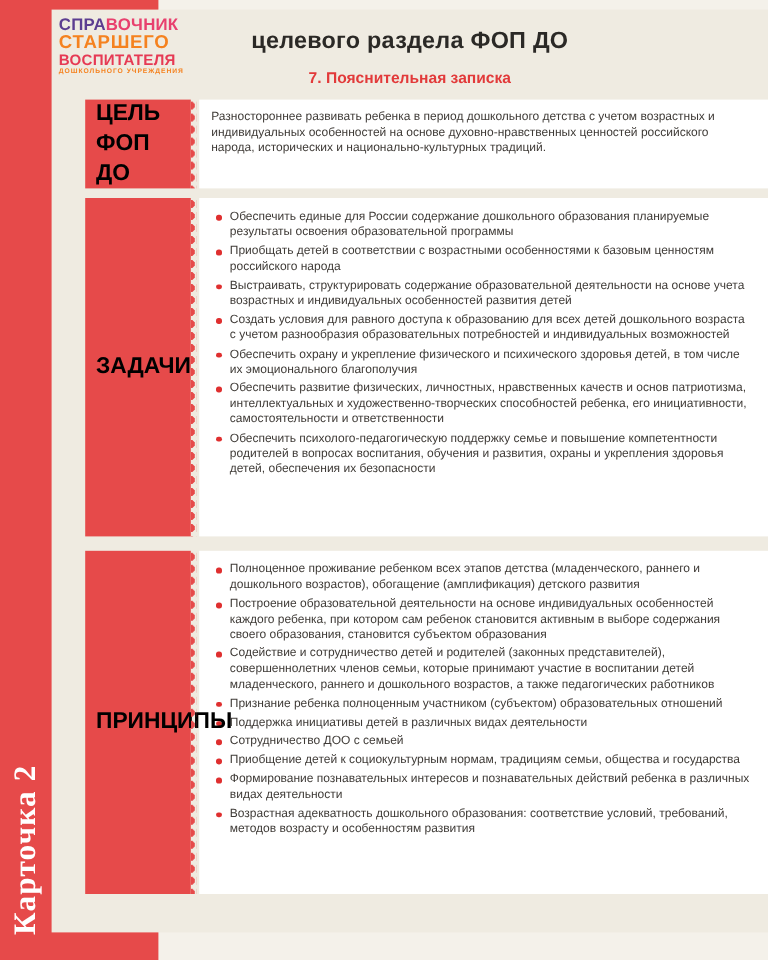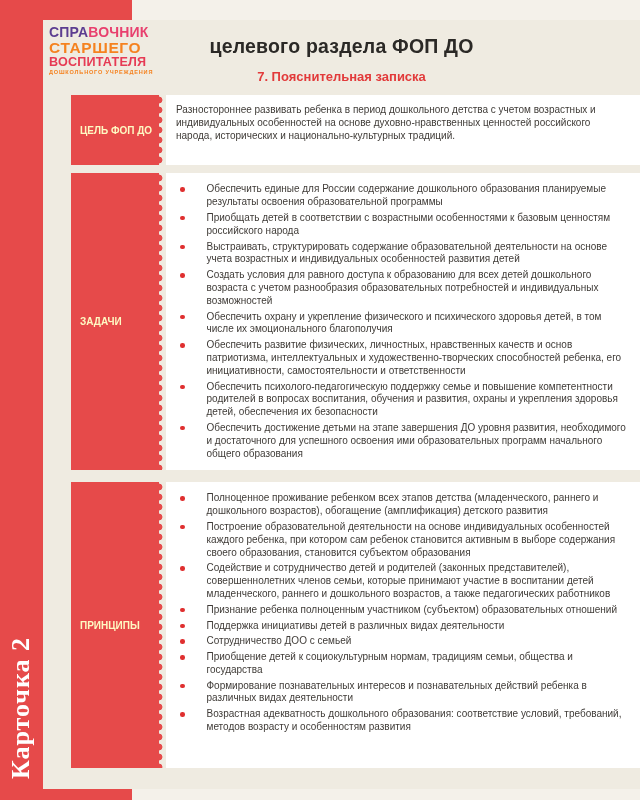--- a/index.html
+++ b/index.html
@@ -23,21 +23,21 @@
     position:absolute;left:21px;top:708px;
     transform:translate(-50%,-50%) rotate(-90deg);
     white-space:nowrap;
     color:#ffffff;
     font-family:"Liberation Serif",serif;
     font-weight:bold;
     font-size:26px;
     letter-spacing:1px;
   }
   .card{
-    position:absolute;left:43px;top:20px;width:597px;height:769px;
+    position:absolute;left:43px;top:8px;width:597px;height:769px;
     background:var(--card-bg);
   }
   .logo{
     position:absolute;left:6px;top:5px;width:120px;line-height:1.04;
   }
   .logo .l1{font-size:14px;font-weight:bold;letter-spacing:0.2px;color:var(--logo-purple);}
   .logo .l1 .part2{color:var(--logo-pink);}
   .logo .l2{font-size:15.5px;font-weight:bold;letter-spacing:0.6px;color:var(--logo-orange);}
   .logo .l3{font-size:12.6px;font-weight:bold;letter-spacing:0.2px;color:var(--logo-red);}
   .logo .l4{font-size:5.6px;font-weight:bold;letter-spacing:0.8px;color:var(--logo-orange);text-transform:uppercase;margin-top:1px;}
@@ -49,38 +49,38 @@
   .subheading{
     margin-top:11px;text-align:center;
     color:var(--heading-red);font-weight:bold;font-size:13px;
   }
   .sections{margin-top:11px;padding-left:28px;}
   .row{display:flex;align-items:stretch;}
   .row-gap-sm{margin-bottom:8px;}
   .row-gap-lg{margin-bottom:12px;}
   .sec-label{
     position:relative;flex:none;width:88px;background:var(--red);
-    color:#fef9c3;font-weight:bold;font-size:10px;line-height:1.3;
+    color:#000000;font-weight:bold;font-size:19px;line-height:1.3;
     display:flex;align-items:center;padding-left:9px;padding-right:4px;
   }
   .sec-label::after{
     content:"";position:absolute;right:-5px;top:0;bottom:0;width:5px;
     background-image:radial-gradient(circle at 0 5px, var(--red) 3.4px, rgba(0,0,0,0) 3.6px);
     background-size:5px 10px;background-repeat:repeat-y;
   }
   .sec-content{
     margin-left:7px;width:488px;background:var(--box-bg);
     color:var(--text);font-size:10px;line-height:1.28;
   }
   .sec-content.paragraph{padding:9px 14px 9px 10px;min-height:70px;}
   .sec-content.bullets{padding:10px 14px 10px 12px;}
   .min-h-tasks{min-height:282px;}
   .min-h-principles{min-height:286px;}
   ul.bullet-list{list-style:none;}
-  ul.bullet-list li{display:flex;align-items:flex-start;gap:15px;}
+  ul.bullet-list li{display:flex;align-items:flex-start;}
   ul.bullet-list li + li{margin-top:3px;}
   .dot{
     flex:none;width:4.5px;height:4.5px;border-radius:50%;
     background:var(--bullet-red);margin:4px 7px 0 2px;
   }
 </style>
 </head>
 <body>
 
 <div class="red-band"></div>
@@ -141,24 +141,20 @@
             <li>
               <span class="dot"></span>
               <span>Обеспечить развитие физических, личностных, нравственных качеств и основ патриотизма, интеллектуальных и художественно-творческих способностей ребенка, его инициативности, самостоятельности и ответственности</span>
             </li>
 
             <li>
               <span class="dot"></span>
               <span>Обеспечить психолого-педагогическую поддержку семье и повышение компетентности родителей в вопросах воспитания, обучения и развития, охраны и укрепления здоровья детей, обеспечения их безопасности</span>
             </li>
 
-            <li>
-              <span class="dot"></span>
-              <span>Обеспечить достижение детьми на этапе завершения ДО уровня развития, необходимого и достаточного для успешного освоения ими образовательных программ начального общего образования</span>
-            </li>
           </ul>
       </div>
     </div>
 
     <div class="row">
       <div class="sec-label">ПРИНЦИПЫ</div>
       <div class="sec-content bullets min-h-principles">
         <ul class="bullet-list">
 
             <li>

